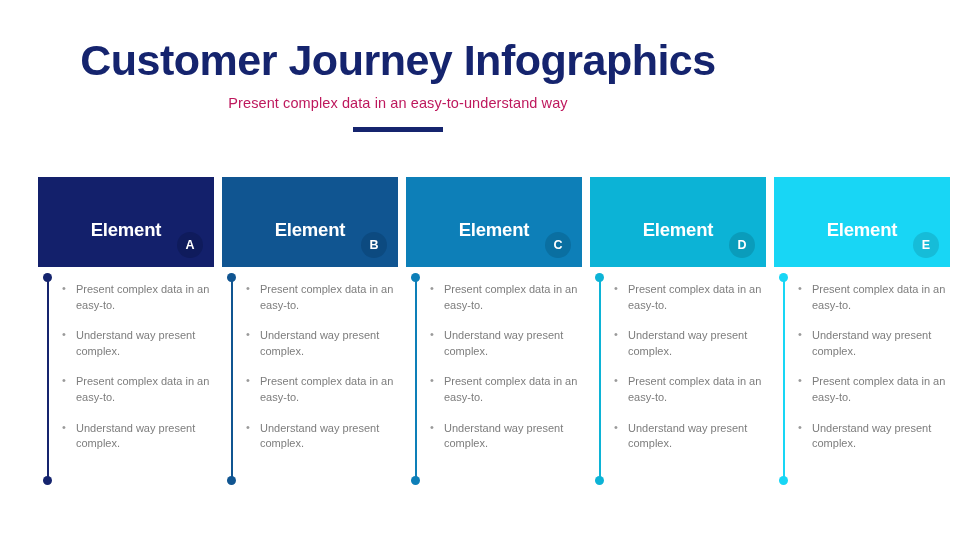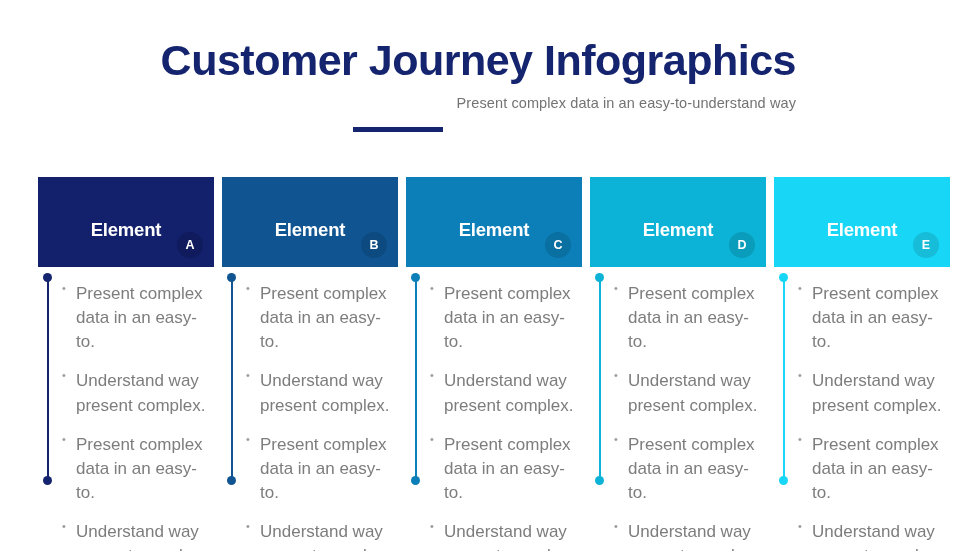--- a/index.html
+++ b/index.html
@@ -21,21 +21,21 @@
     height: 551px;
     background: #ffffff;
   }
 
   
   .header {
     position: absolute;
     top: 38px;
     left: 0;
     width: 796px;
-    text-align: right;
+    text-align: center;
   }
 
   .page-title {
     font-size: 43px;
     font-weight: bold;
     color: #15246e;
     letter-spacing: -0.5px;
     line-height: 1.05;
     margin: 0;
     font-family: "Liberation Sans", sans-serif;
@@ -146,21 +146,21 @@
     list-style: none;
     margin: 0;
     padding: 9px 0 0 0;
   }
 
   .bullets li {
     position: relative;
     padding-left: 16px;
     margin-bottom: 15px;
     color: #7d7d7d;
-    font-size: 17px;
+    font-size: 11px;
     line-height: 1.42;
     max-width: 140px;
   }
 
   .bullets li:last-child { margin-bottom: 0; }
 
   .bullets li::before {
     content: "•";
     position: absolute;
     left: 2px;
@@ -169,21 +169,21 @@
     font-size: 11px;
   }
 </style>
 </head>
 <body>
 
 <div class="slide">
 
   <div class="header">
     <h1 class="page-title" style="color: rgb(21, 36, 110);">Customer Journey Infographics</h1>
-    <p class="page-subtitle" style="color: #737373;">Present complex data in an easy-to-understand way</p>
+    <p class="page-subtitle" style="color: #be185d;">Present complex data in an easy-to-understand way</p>
     <div class="title-rule" style="background: rgb(21, 36, 110);"></div>
   </div>
 
   <div class="columns">
 
     <div class="column">
       <div class="card" style="background: rgb(19, 32, 107);">
         <div class="card-label">Element</div>
         <div class="card-badge" style="background: rgb(15, 27, 92);">A</div>
       </div>

